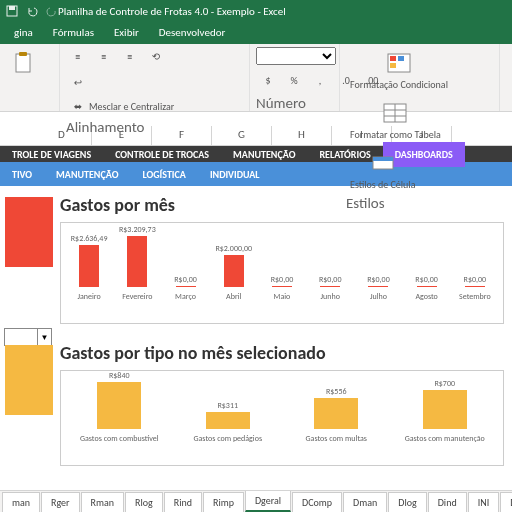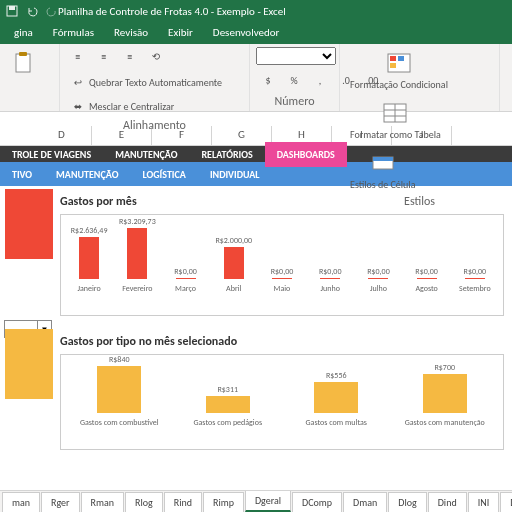--- a/index.html
+++ b/index.html
@@ -5,38 +5,38 @@
 *{box-sizing:border-box;margin:0;padding:0;font-family:"Segoe UI",Calibri,sans-serif}
 body{background:#fff;width:512px;height:512px;overflow:hidden;font-size:11px}
 .titlebar{background:#217346;height:22px;display:flex;align-items:center;padding:0 6px;color:#fff}
 .titlebar .ql{display:flex;gap:8px;opacity:.9}
 .titlebar .title{flex:1;font-size:11px}
 .ribbon-tabs{background:#217346;height:22px;display:flex;padding-left:4px;color:#fff;font-size:11px}
 .ribbon-tabs .tab{padding:4px 10px;cursor:pointer}
 .ribbon{background:#f3f2f1;border-bottom:1px solid #d4d4d4;height:68px;display:flex;position:relative}
 .ribbon-group{border-right:1px solid #e1e1e1;padding:3px 6px;display:flex;flex-direction:column;justify-content:space-between;min-width:60px}
 .ribbon-group .controls{display:flex;gap:4px;flex-wrap:wrap;align-items:flex-start;flex:1}
-.ribbon-group .label{text-align:center;font-size:12px;color:#666;padding-top:1px}
+.ribbon-group .label{text-align:left;font-size:15px;color:#666;padding-top:1px}
 .rbtn{display:flex;flex-direction:column;align-items:center;justify-content:center;padding:2px 4px;font-size:10px;color:#555;cursor:pointer;border-radius:2px;line-height:1.2;text-align:center}
 .rbtn .ic{width:16px;height:16px;margin-bottom:2px;display:flex;align-items:center;justify-content:center}
 .rbtn.lg .ic{width:28px;height:28px}
 .rbtn.sm{flex-direction:row;gap:3px;width:100%;justify-content:flex-start}
 .rbtn.sm .ic{margin:0}
 
 .columns{background:#fff;height:20px;border-bottom:1px solid #d4d4d4;display:flex;padding-left:32px}
 .col{border-right:1px solid #d4d4d4;width:60px;text-align:center;font-size:11px;color:#555;padding-top:2px}
 
 .nav-dark{background:#3b3b3b;height:16px;display:flex;align-items:center;padding-left:0}
 .nav-dark .item{padding:6px 12px;color:#fff;font-size:10px;font-weight:600;cursor:pointer}
-.nav-dark .item.active{background:#ec4899;color:#fff}
+.nav-dark .item.active{background:#8b5cf6;color:#fff}
 .nav-blue{background:#4a90d9;height:24px;display:flex;align-items:center;padding-left:0}
 .nav-blue .item{padding:5px 12px;color:#fff;font-size:10px;font-weight:600;cursor:pointer}
 
 .content{background:#fff;padding:4px 0 0 0;height:290px;overflow:hidden}
-.section-title{font-weight:600;font-size:12px;color:#333;margin:4px 13px 6px 60px}
+.section-title{font-weight:600;font-size:18px;color:#333;margin:4px 13px 6px 60px}
 .chart-card{border:1px solid #ccc;margin:0 8px 8px 60px;padding:8px 4px 4px;position:relative;height:102px}
 .red-block{position:absolute;left:-56px;top:-26px;width:48px;height:70px;background:#ef4836}
 .yellow-block{position:absolute;left:-56px;top:30px;width:48px;height:70px;background:#f5b942}
 .bar-row{display:flex;justify-content:space-around;align-items:flex-end;height:70px}
 .bar-cell{display:flex;flex-direction:column;align-items:center;width:48px}
 .bar-val{font-size:8px;color:#666;margin-bottom:2px}
 .bar{width:20px}
 .bar.red{background:#ef4836}
 .bar.yellow{background:#f5b942}
 .bar-cat{font-size:8px;color:#666;margin-top:4px;text-align:center;white-space:nowrap}
@@ -73,21 +73,20 @@
           <path d="M4 3 A4 4 0 1 0 9 6" fill="none" stroke="#fff" stroke-width="1"></path>
         </svg>
       </span>
   </div>
   <div class="title">Planilha de Controle de Frotas 4.0 - Exemplo  -  Excel</div>
 </div>
 
 <div class="ribbon-tabs">
   <div class="tab">gina</div>
   <div class="tab">Fórmulas</div>
-  <div class="tab">Revisão</div>
   <div class="tab">Exibir</div>
   <div class="tab">Desenvolvedor</div>
 
 </div>
 
 <div class="ribbon">
   <div class="ribbon-group" style="width:60px">
     <div class="controls">
       <div class="rbtn lg">
           <span class="ic">
@@ -111,21 +110,20 @@
           </span>
         <span class="rbtn">
             <span class="ic">≡</span>
           </span>
         <span class="rbtn">
             <span class="ic">⟲</span>
           </span>
       </div>
       <div class="rbtn sm">
           <span class="ic">↩</span>
-          <span>Quebrar Texto Automaticamente</span>
         </div>
       <div class="rbtn sm">
           <span class="ic">⬌</span>
           <span>Mesclar e Centralizar</span>
         </div>
     </div>
     <div class="label">Alinhamento</div>
   </div>
   <div class="ribbon-group" style="width:90px">
     <div class="controls" style="flex-direction:column">
@@ -195,20 +193,21 @@
   <div class="col">E</div>
   <div class="col">F</div>
   <div class="col">G</div>
   <div class="col">H</div>
   <div class="col">I</div>
   <div class="col">J</div>
 </div>
 
 <div class="nav-dark" id="nav-dark">
     <div class="item">TROLE DE VIAGENS</div>
+    <div class="item">CONTROLE DE TROCAS</div>
     <div class="item">MANUTENÇÃO</div>
     <div class="item">RELATÓRIOS</div>
     <div class="item active">DASHBOARDS</div>
   </div>
 <div class="nav-blue" id="nav-blue">
     <div class="item">TIVO</div>
     <div class="item">MANUTENÇÃO</div>
     <div class="item">LOGÍSTICA</div>
     <div class="item">INDIVIDUAL</div>
   </div>

